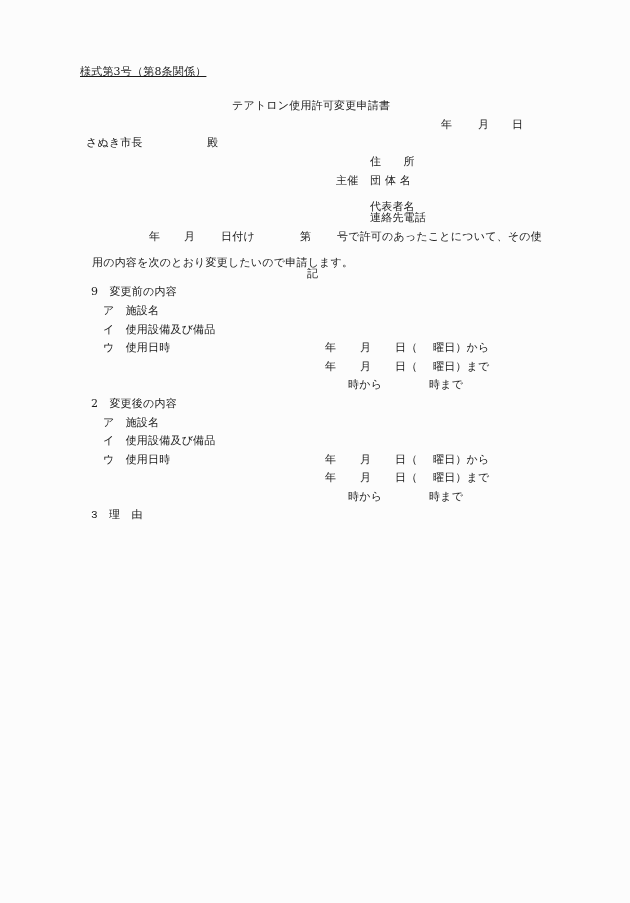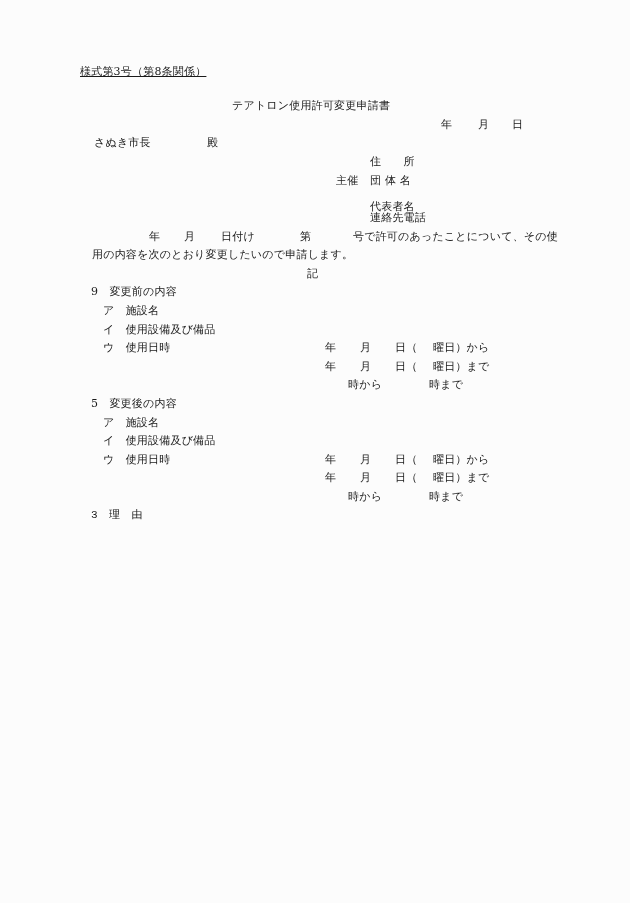--- a/index.html
+++ b/index.html
@@ -18,39 +18,39 @@
   <div class="t" style="left:80px;top:65px;text-decoration:underline;">様式第3号（第8条関係）</div>
   <div class="t" style="left:232px;top:99px;">テアトロン使用許可変更申請書</div>
 
   <div>
     <div class="t" style="left:441px;top:118px;">年</div>
     <div class="t" style="left:478px;top:118px;">月</div>
     <div class="t" style="left:512px;top:118px;">日</div>
   </div>
 
   <div>
-    <div class="t" style="left:94px;top:136px;">さぬき市長</div>
+    <div class="t" style="left:86px;top:136px;">さぬき市長</div>
     <div class="t" style="left:207px;top:136px;">殿</div>
   </div>
 
   <div>
     <div class="t" style="left:370px;top:155px;">住　　所</div>
     <div class="t" style="left:336px;top:174px;text-align:right;">主催</div>
     <div class="t" style="left:370px;top:174px;">団 体 名</div>
     <div class="t" style="left:370px;top:200px;">代表者名</div>
     <div class="t" style="left:370px;top:211px;">連絡先電話</div>
   </div>
 
   <div>
     <div class="t" style="left:149px;top:230px;">年</div>
     <div class="t" style="left:184px;top:230px;">月</div>
     <div class="t" style="left:221px;top:230px;">日付け</div>
     <div class="t" style="left:300px;top:230px;">第</div>
-    <div class="t" style="left:337px;top:230px;margin-left:16px;">号で許可のあったことについて、その使</div>
-    <div class="t" style="left:92px;top:248px;">用の内容を次のとおり変更したいので申請します。</div>
+    <div class="t" style="left:337px;top:230px;">号で許可のあったことについて、その使</div>
+    <div class="t" style="left:92px;top:256px;">用の内容を次のとおり変更したいので申請します。</div>
   </div>
 
   <div class="t" style="left:307px;top:267px;">記</div>
 
   <div>
     <div class="t" style="left:91px;top:285px;">9　変更前の内容</div>
     <div class="t" style="left:103px;top:304px;">ア　施設名</div>
     <div class="t" style="left:103px;top:323px;">イ　使用設備及び備品</div>
     <div class="t" style="left:103px;top:341px;">ウ　使用日時</div>
 
@@ -62,21 +62,21 @@
     <div class="t" style="left:325px;top:360px;">年</div>
     <div class="t" style="left:360px;top:360px;">月</div>
     <div class="t" style="left:395px;top:360px;">日（</div>
     <div class="t" style="left:433px;top:360px;">曜日）まで</div>
 
     <div class="t" style="left:348px;top:378px;">時から</div>
     <div class="t" style="left:429px;top:378px;">時まで</div>
   </div>
 
   <div>
-    <div class="t" style="left:91px;top:397px;">5　変更後の内容</div>
+    <div class="t" style="left:91px;top:397px;">2　変更後の内容</div>
     <div class="t" style="left:103px;top:416px;">ア　施設名</div>
     <div class="t" style="left:103px;top:434px;">イ　使用設備及び備品</div>
     <div class="t" style="left:103px;top:453px;">ウ　使用日時</div>
 
     <div class="t" style="left:325px;top:453px;">年</div>
     <div class="t" style="left:360px;top:453px;">月</div>
     <div class="t" style="left:395px;top:453px;">日（</div>
     <div class="t" style="left:433px;top:453px;">曜日）から</div>
 
     <div class="t" style="left:325px;top:471px;">年</div>

